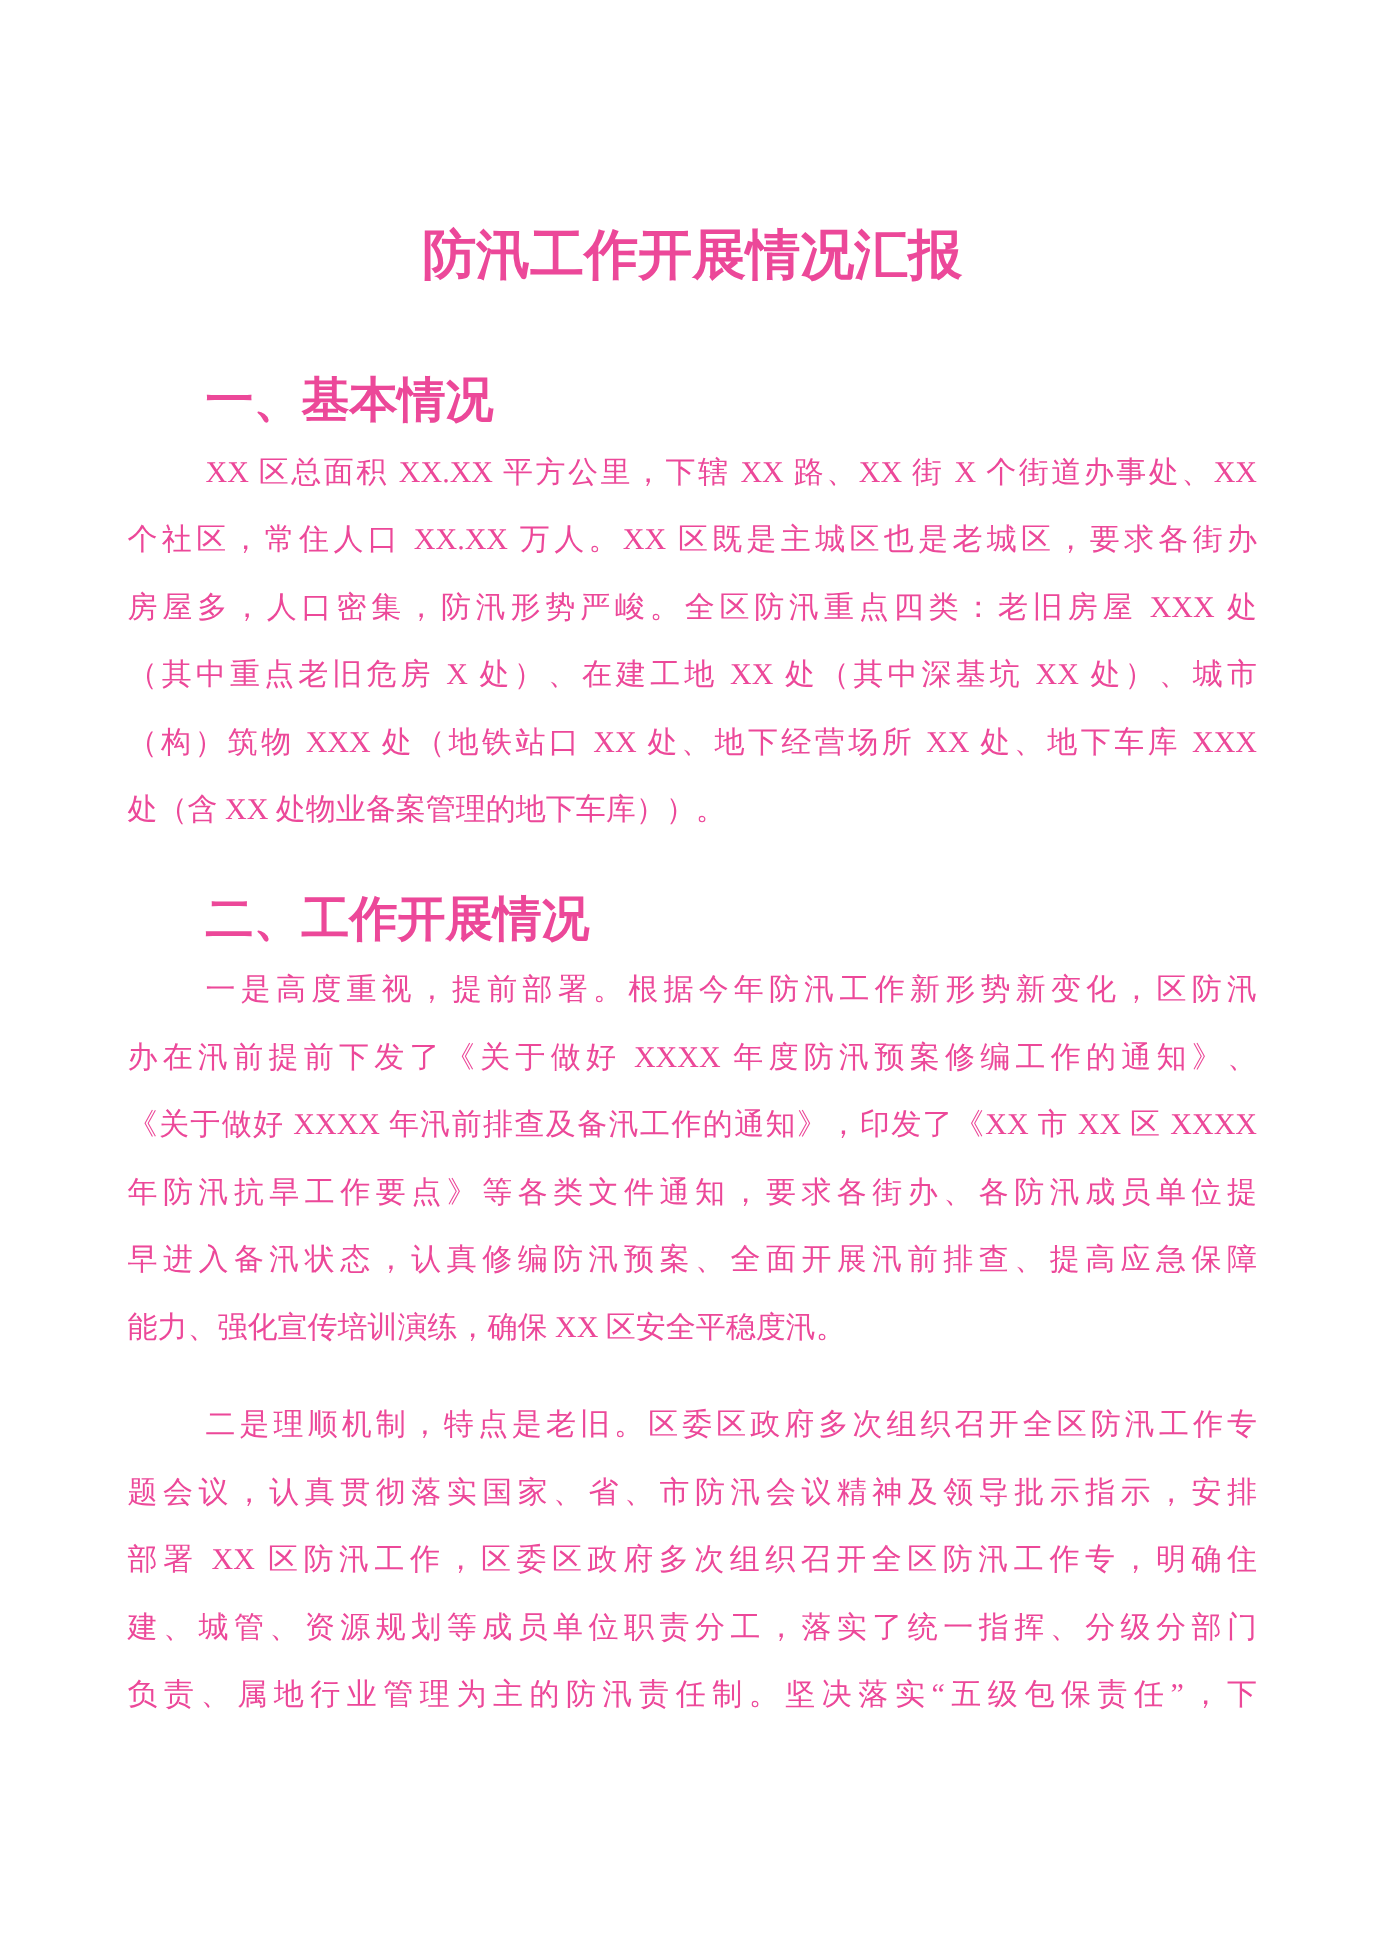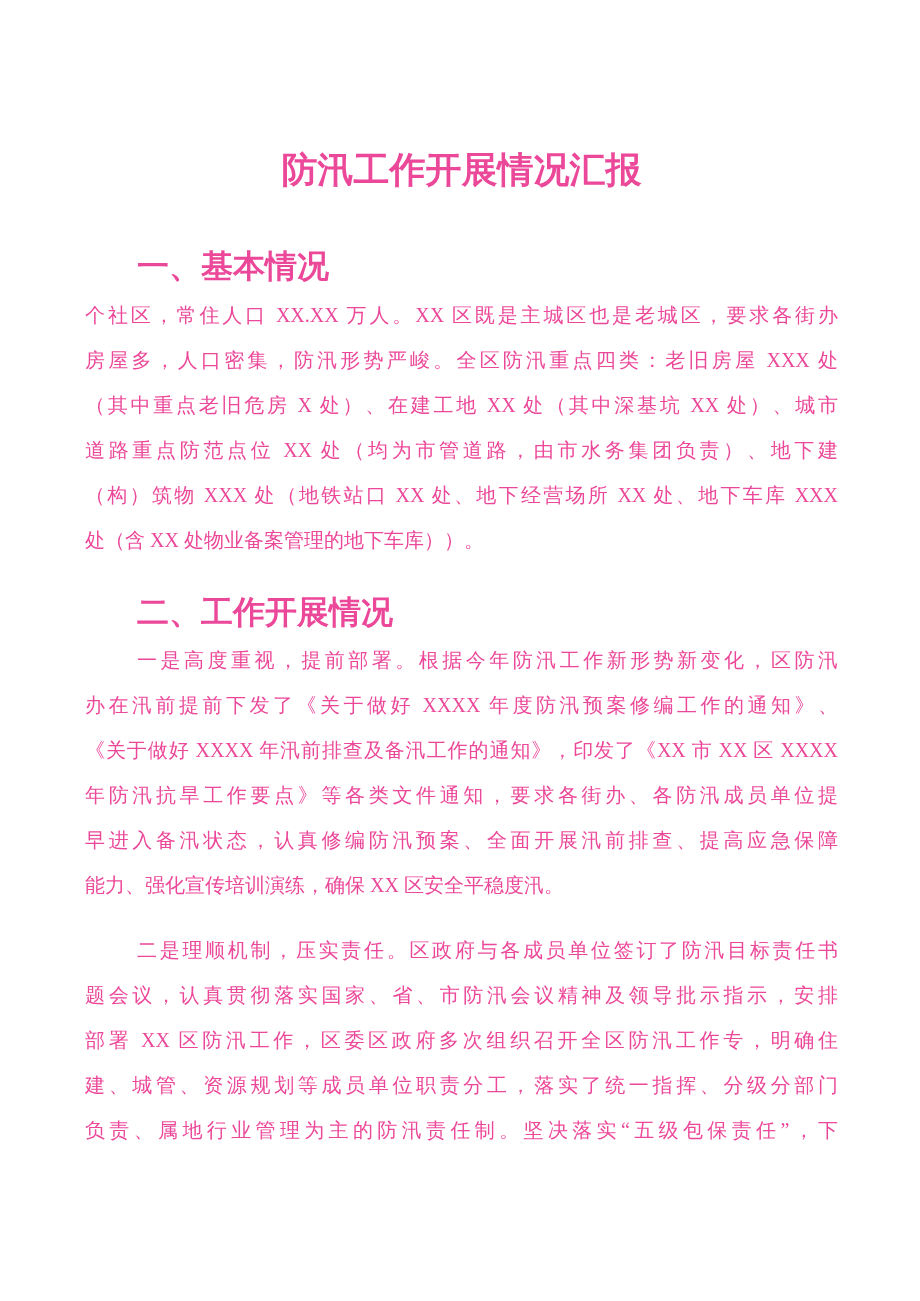--- a/index.html
+++ b/index.html
@@ -68,41 +68,41 @@
 <body>
 
 <div class="page">
   <div class="content">
 
     <div class="doc-title">防汛工作开展情况汇报</div>
 
     <div class="section-heading heading-1">一、基本情况</div>
 
     <div class="para para-1">
+      <div class="line first">XX 区总面积 XX.XX 平方公里，下辖 XX 路、XX 街 X 个街道办事处、XX</div>
       <div class="line">个社区，常住人口 XX.XX 万人。XX 区既是主城区也是老城区，要求各街办</div>
       <div class="line">房屋多，人口密集，防汛形势严峻。全区防汛重点四类：老旧房屋 XXX 处</div>
       <div class="line">（其中重点老旧危房 X 处）、在建工地 XX 处（其中深基坑 XX 处）、城市</div>
-      <div class="line">道路重点防范点位 XX 处（均为市管道路，由市水务集团负责）、地下建</div>
       <div class="line">（构）筑物 XXX 处（地铁站口 XX 处、地下经营场所 XX 处、地下车库 XXX</div>
       <div class="line short">处（含 XX 处物业备案管理的地下车库））。</div>
     </div>
 
     <div class="section-heading heading-2">二、工作开展情况</div>
 
     <div class="para para-2">
       <div class="line first">一是高度重视，提前部署。根据今年防汛工作新形势新变化，区防汛</div>
       <div class="line">办在汛前提前下发了《关于做好 XXXX 年度防汛预案修编工作的通知》、</div>
       <div class="line">《关于做好 XXXX 年汛前排查及备汛工作的通知》，印发了《XX 市 XX 区 XXXX</div>
       <div class="line">年防汛抗旱工作要点》等各类文件通知，要求各街办、各防汛成员单位提</div>
       <div class="line">早进入备汛状态，认真修编防汛预案、全面开展汛前排查、提高应急保障</div>
       <div class="line short">能力、强化宣传培训演练，确保 XX 区安全平稳度汛。</div>
     </div>
 
     <div class="para para-3">
-      <div class="line first">二是理顺机制，压实责任。区政府与各成员单位签订了防汛目标责任书</div>
+      <div class="line first">二是理顺机制，特点是老旧。区委区政府多次组织召开全区防汛工作专</div>
       <div class="line">题会议，认真贯彻落实国家、省、市防汛会议精神及领导批示指示，安排</div>
       <div class="line">部署 XX 区防汛工作，区委区政府多次组织召开全区防汛工作专，明确住</div>
       <div class="line">建、城管、资源规划等成员单位职责分工，落实了统一指挥、分级分部门</div>
       <div class="line">负责、属地行业管理为主的防汛责任制。坚决落实“五级包保责任”，下</div>
     </div>
 
   </div>
 </div>
 
 </body></html>

